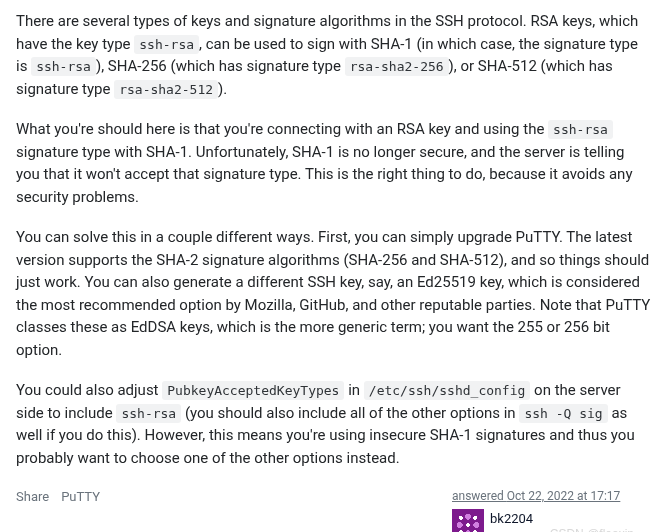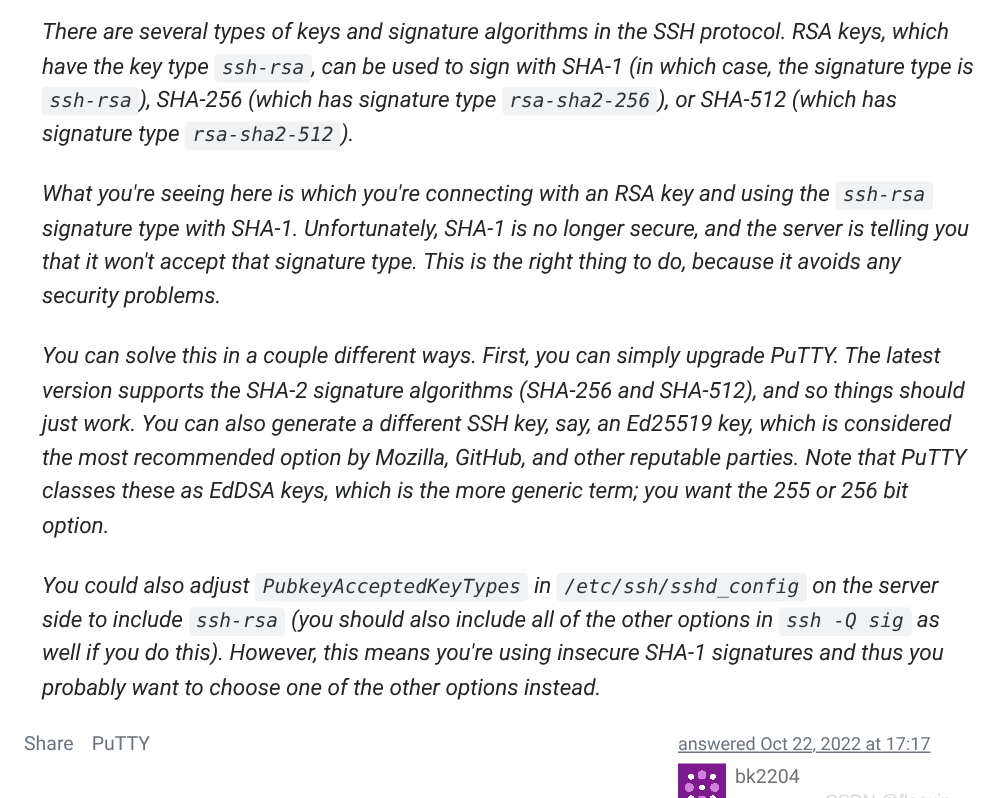--- a/index.html
+++ b/index.html
@@ -5,21 +5,21 @@
   body {
     margin: 0;
     padding: 10px 16px;
     font-family: -apple-system, BlinkMacSystemFont, "Segoe UI", Roboto, Arial, sans-serif;
     font-size: 15px;
     line-height: 1.5;
     color: #232629;
     width: 636px;
     background: #fff;
   }
-  p { margin: 0 0 18px 12px; font-style: italic; }
+  p { margin: 0 0 18px 0; }
   code {
     font-family: ui-monospace, SFMono-Regular, Menlo, Consolas, monospace;
     font-size: 13px;
     background: #f1f2f3;
     padding: 2px 5px;
     border-radius: 3px;
     color: #2f3337;
   }
   .actions {
     display: flex;
@@ -56,21 +56,21 @@
       radial-gradient(circle at 50% 50%, #fff 2px, transparent 2px),
       radial-gradient(circle at 20% 20%, #fff 2px, transparent 2px),
       radial-gradient(circle at 80% 20%, #fff 2px, transparent 2px),
       radial-gradient(circle at 20% 80%, #fff 2px, transparent 2px),
       radial-gradient(circle at 80% 80%, #fff 2px, transparent 2px),
       radial-gradient(circle at 50% 15%, #d17fe0 3px, transparent 3px),
       radial-gradient(circle at 50% 85%, #d17fe0 3px, transparent 3px),
       radial-gradient(circle at 15% 50%, #d17fe0 3px, transparent 3px),
       radial-gradient(circle at 85% 50%, #d17fe0 3px, transparent 3px);
   }
-  .username { color: #737373; font-size: 13px; }
+  .username { color: #0f172a; font-size: 13px; }
   .rep { color: #525960; font-weight: bold; font-size: 12px; }
   .badges { color: #838c95; font-size: 12px; }
   .watermark {
     position: absolute;
     right: 18px;
     bottom: 4px;
     font-size: 12px;
     color: #d8d8d8;
     font-family: Arial, sans-serif;
   }
@@ -78,21 +78,21 @@
 </style>
 </head>
 <body>
 <div class="wrap">
 
 <p>
   <span>There are several types of keys and signature algorithms in the SSH protocol. RSA keys, which have the key type </span><code>ssh-rsa</code><span>, can be used to sign with SHA-1 (in which case, the signature type is </span><code>ssh-rsa</code><span>), SHA-256 (which has signature type </span><code>rsa-sha2-256</code><span>), or SHA-512 (which has signature type </span><code>rsa-sha2-512</code><span>).</span>
 </p>
 
 <p>
-  <span>What you're seeing here is which you're connecting with an RSA key and using the </span><code>ssh-rsa</code><span> signature type with SHA-1. Unfortunately, SHA-1 is no longer secure, and the server is telling you that it won't accept that signature type. This is the right thing to do, because it avoids any security problems.</span>
+  <span>What you're should here is that you're connecting with an RSA key and using the </span><code>ssh-rsa</code><span> signature type with SHA-1. Unfortunately, SHA-1 is no longer secure, and the server is telling you that it won't accept that signature type. This is the right thing to do, because it avoids any security problems.</span>
 </p>
 
 <p>
   <span>You can solve this in a couple different ways. First, you can simply upgrade PuTTY. The latest version supports the SHA-2 signature algorithms (SHA-256 and SHA-512), and so things should just work. You can also generate a different SSH key, say, an Ed25519 key, which is considered the most recommended option by Mozilla, GitHub, and other reputable parties. Note that PuTTY classes these as EdDSA keys, which is the more generic term; you want the 255 or 256 bit option.</span>
 </p>
 
 <p>
   <span>You could also adjust </span><code>PubkeyAcceptedKeyTypes</code><span> in </span><code>/etc/ssh/sshd_config</code><span> on the server side to include </span><code>ssh-rsa</code><span> (you should also include all of the other options in </span><code>ssh -Q sig</code><span> as well if you do this). However, this means you're using insecure SHA-1 signatures and thus you probably want to choose one of the other options instead.</span>
 </p>
 

